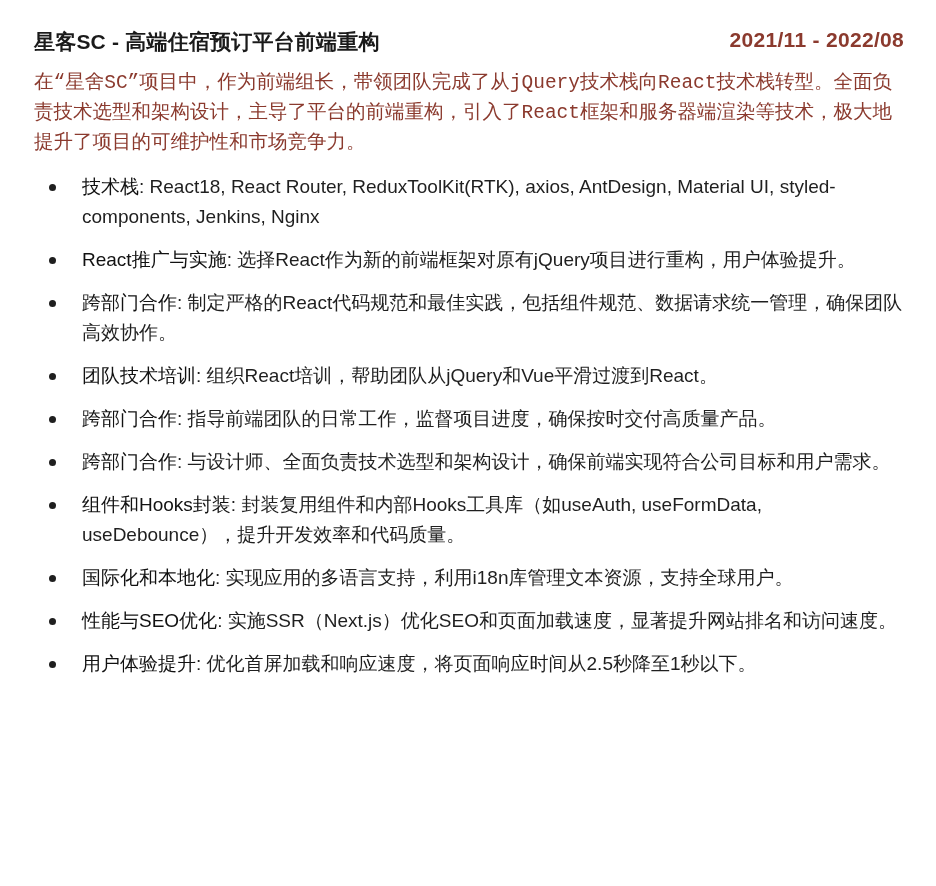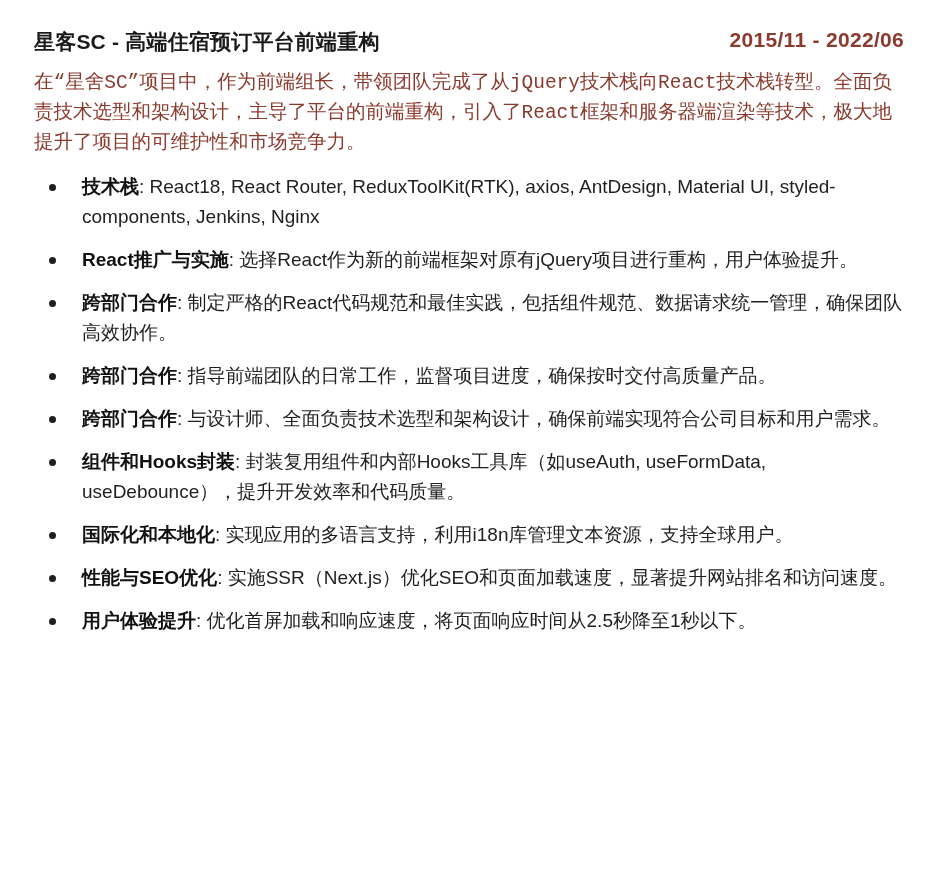--- a/index.html
+++ b/index.html
@@ -64,38 +64,39 @@
     ul.items li .bullet {
       position: absolute;
       left: 15px;
       top: 12px;
       width: 7px;
       height: 7px;
       border-radius: 50%;
       background: #1f1f1f;
     }
     ul.items li .label {
-      font-weight: 700;
+      font-weight: 400;
       color: #111111;
     }
   </style>
 </head>
 <body>
 
 <div class="page">
   <div class="header">
     <div class="title">星客SC - 高端住宿预订平台前端重构</div>
-    <div class="period">2015/11 - 2022/06</div>
+    <div class="period">2021/11 - 2022/08</div>
   </div>
   <div class="summary">在“星舍SC”项目中，作为前端组长，带领团队完成了从jQuery技术栈向React技术栈转型。全面负责技术选型和架构设计，主导了平台的前端重构，引入了React框架和服务器端渲染等技术，极大地提升了项目的可维护性和市场竞争力。</div>
 
   <ul class="items">
     <li><span class="bullet"></span><span class="label">技术栈</span><span>: React18, React Router, ReduxToolKit(RTK), axios, AntDesign, Material UI, styled-components, Jenkins, Nginx</span></li>
     <li><span class="bullet"></span><span class="label">React推广与实施</span><span>: 选择React作为新的前端框架对原有jQuery项目进行重构，用户体验提升。</span></li>
     <li><span class="bullet"></span><span class="label">跨部门合作</span><span>: 制定严格的React代码规范和最佳实践，包括组件规范、数据请求统一管理，确保团队高效协作。</span></li>
+    <li><span class="bullet"></span><span class="label">团队技术培训</span><span>: 组织React培训，帮助团队从jQuery和Vue平滑过渡到React。</span></li>
     <li><span class="bullet"></span><span class="label">跨部门合作</span><span>: 指导前端团队的日常工作，监督项目进度，确保按时交付高质量产品。</span></li>
     <li><span class="bullet"></span><span class="label">跨部门合作</span><span>: 与设计师、全面负责技术选型和架构设计，确保前端实现符合公司目标和用户需求。</span></li>
     <li><span class="bullet"></span><span class="label">组件和Hooks封装</span><span>: 封装复用组件和内部Hooks工具库（如useAuth, useFormData, useDebounce），提升开发效率和代码质量。</span></li>
     <li><span class="bullet"></span><span class="label">国际化和本地化</span><span>: 实现应用的多语言支持，利用i18n库管理文本资源，支持全球用户。</span></li>
     <li><span class="bullet"></span><span class="label">性能与SEO优化</span><span>: 实施SSR（Next.js）优化SEO和页面加载速度，显著提升网站排名和访问速度。</span></li>
     <li><span class="bullet"></span><span class="label">用户体验提升</span><span>: 优化首屏加载和响应速度，将页面响应时间从2.5秒降至1秒以下。</span></li>
   </ul>
 </div>
 
 </body></html>

